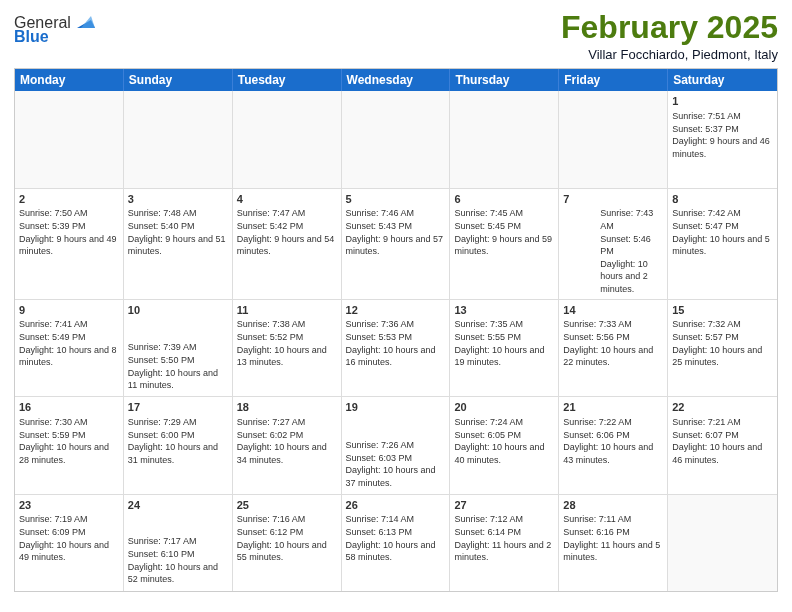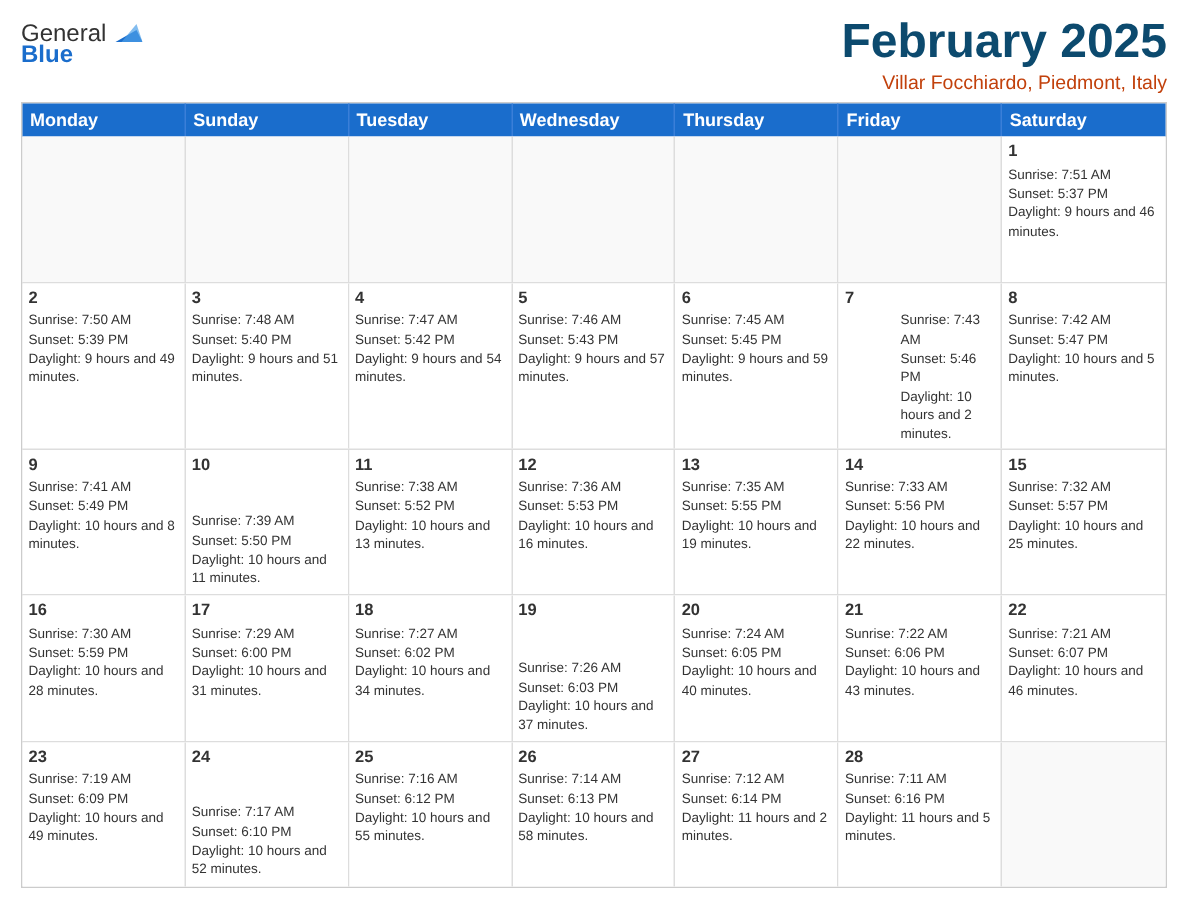--- a/index.html
+++ b/index.html
@@ -36,26 +36,26 @@
       height: 22px;
       margin-left: 2px;
       margin-top: -4px;
     }
     .title-block {
       text-align: right;
     }
     .month-title {
       font-size: 32px;
       font-weight: bold;
-      color: #0c4a6e;
+      color: #4d7c0f;
       line-height: 1.1;
     }
     .location {
       font-size: 13px;
-      color: #c2410c;
+      color: #0f172a;
       margin-top: 2px;
     }
     .calendar {
       flex: 1;
       display: flex;
       flex-direction: column;
       border: 1px solid #ccc;
     }
     .cal-header {
       display: grid;

